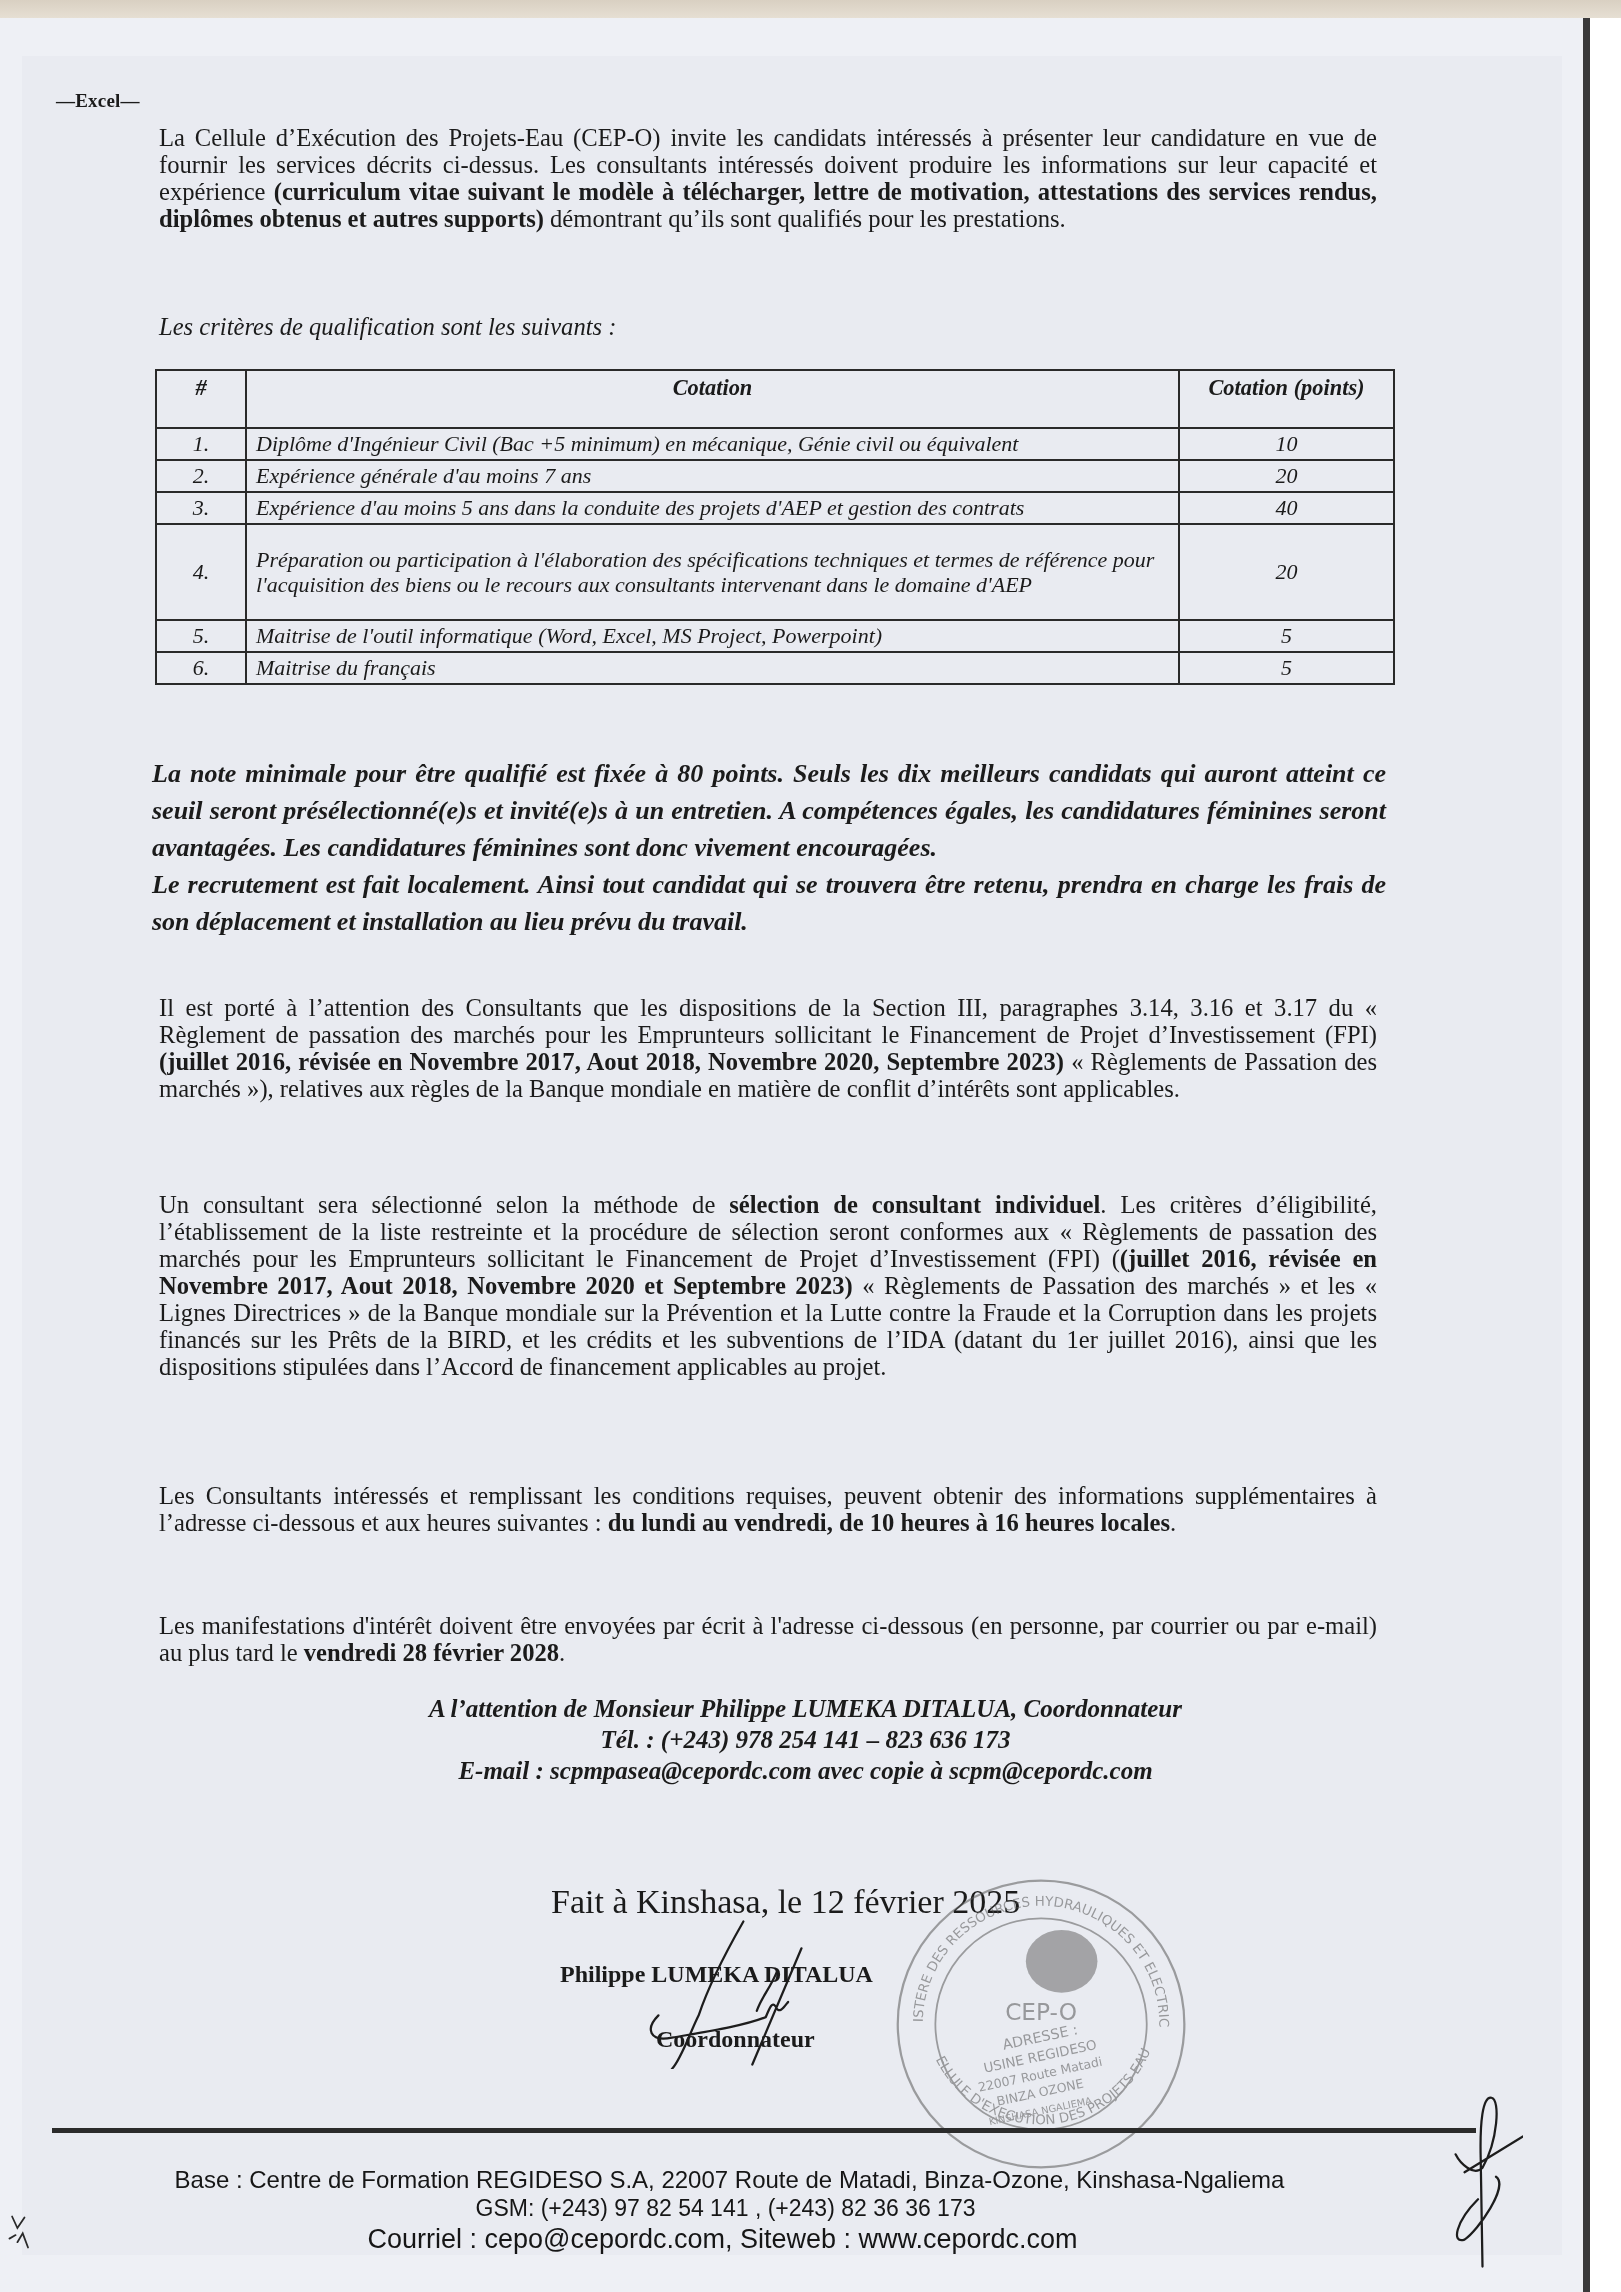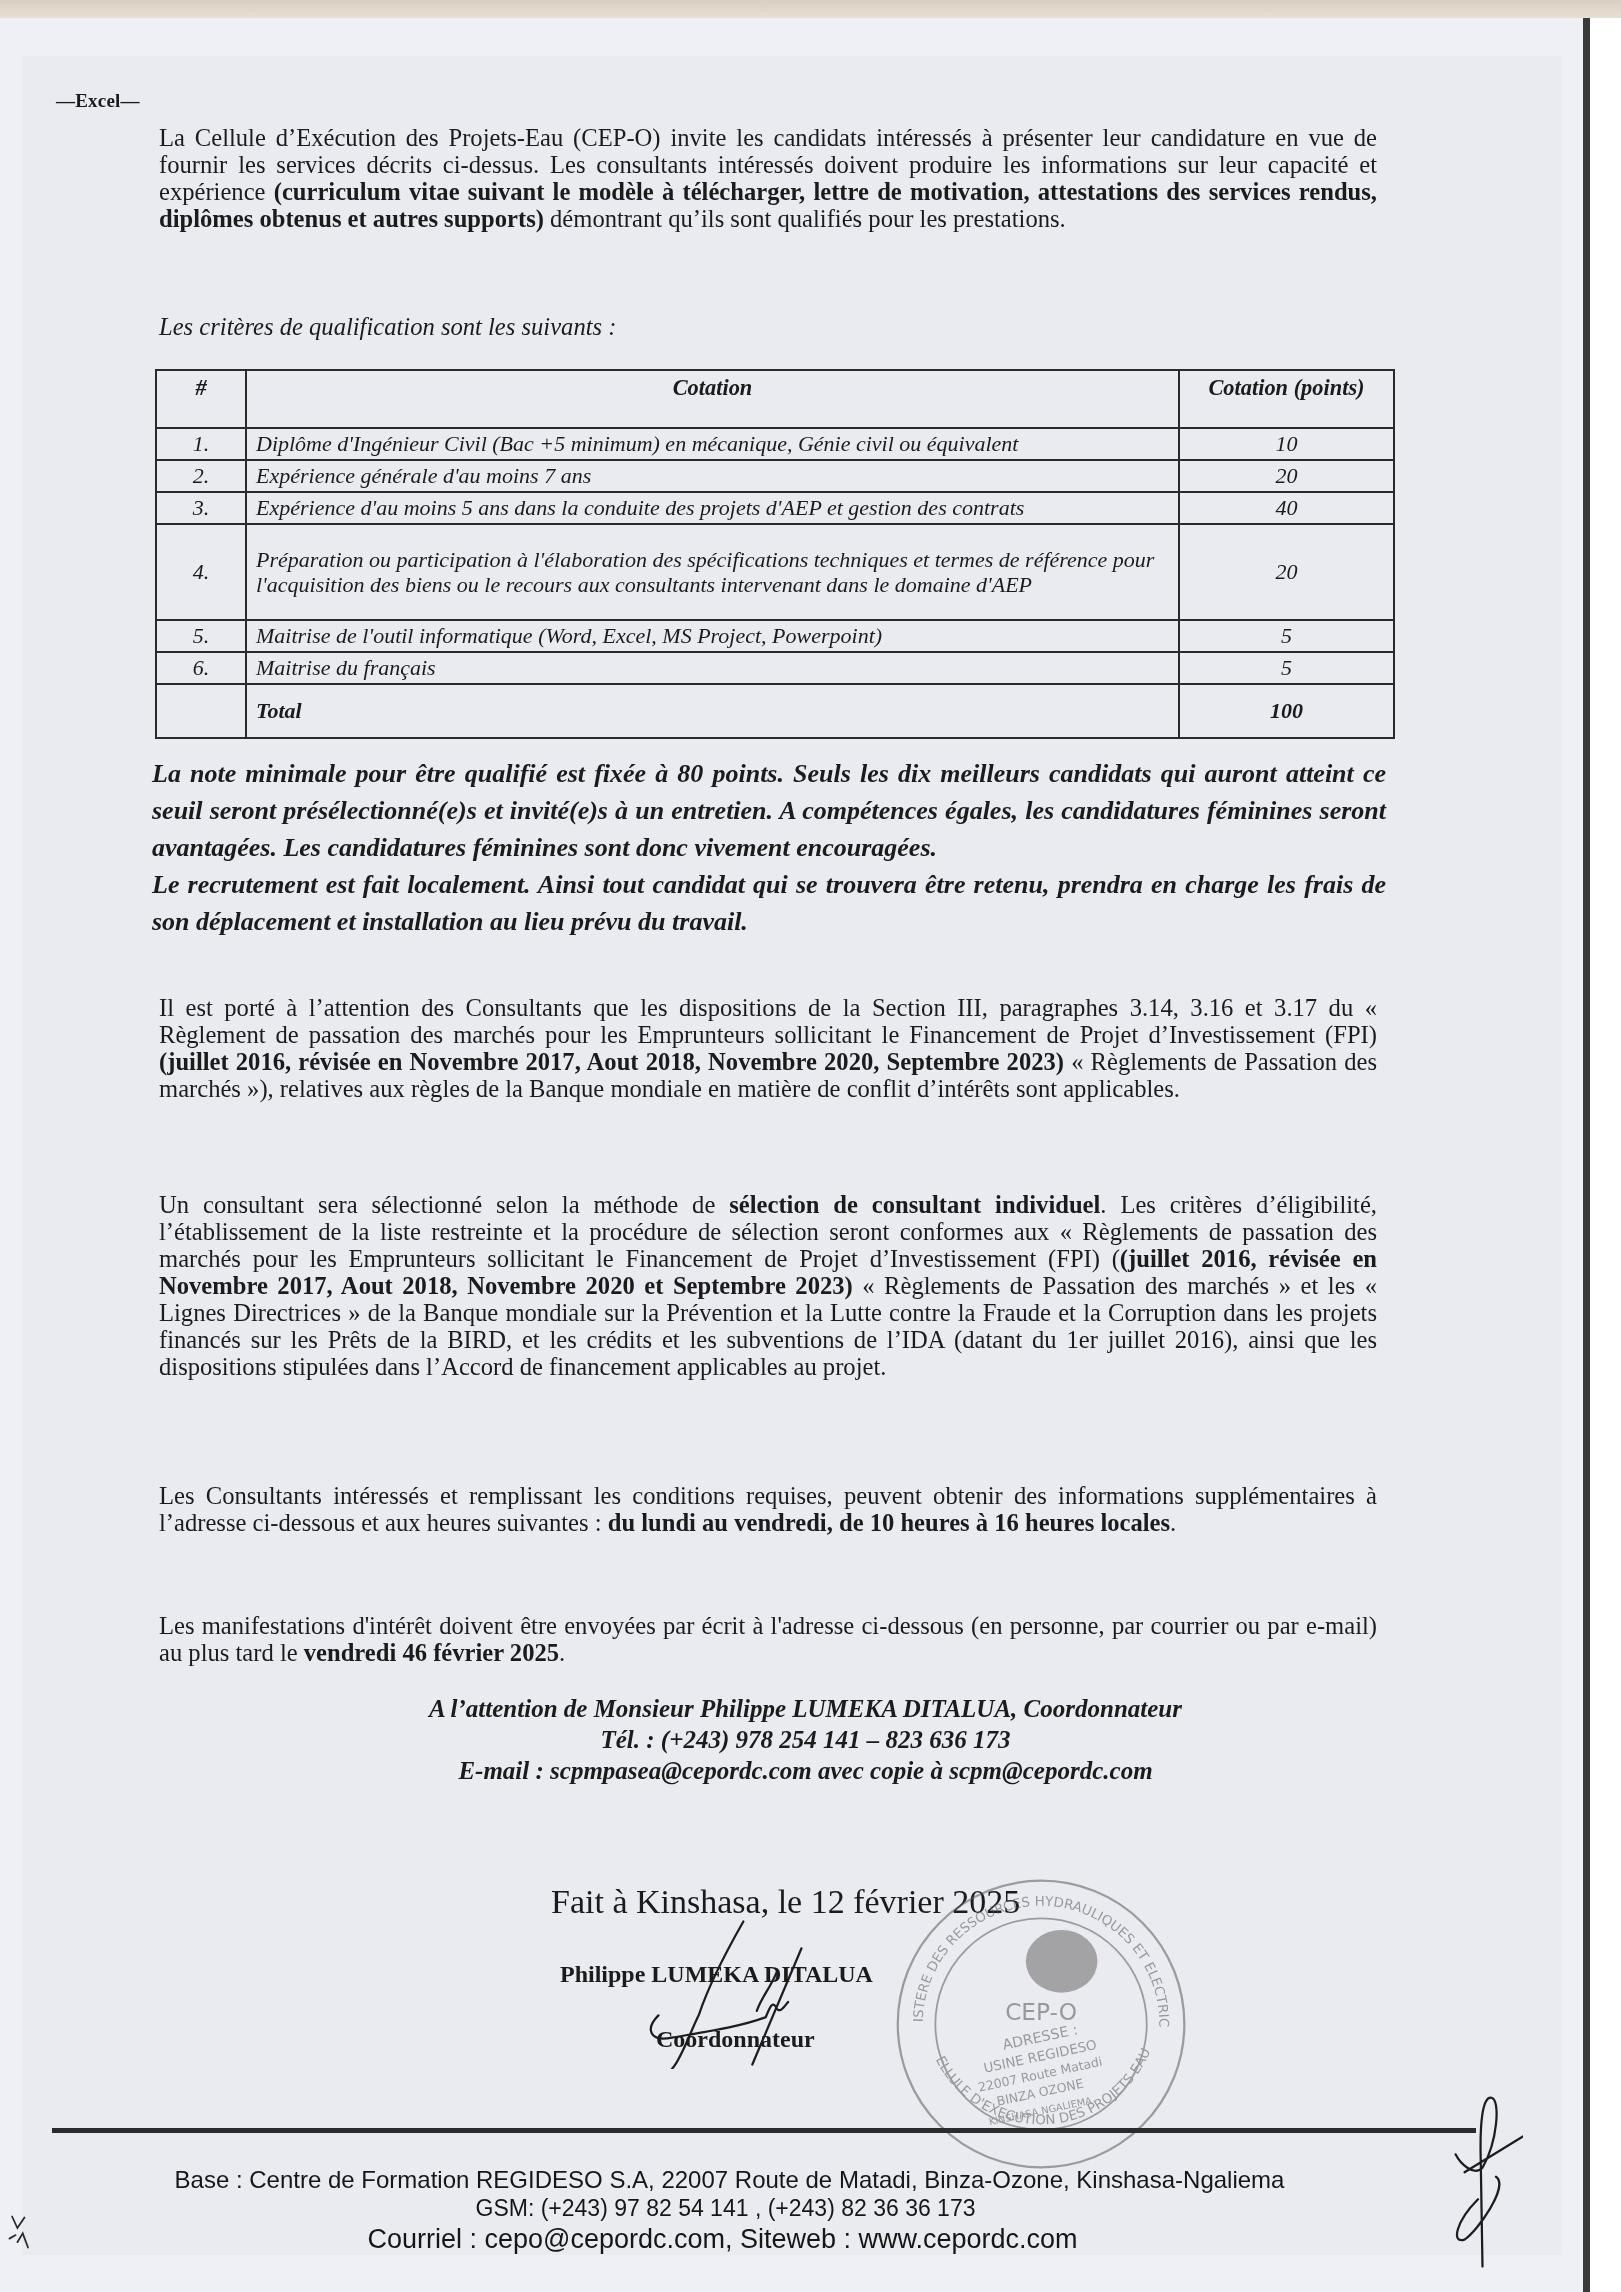--- a/index.html
+++ b/index.html
@@ -129,25 +129,20 @@
     <tr class="r5">
       <td class="num">5.</td>
       <td>Maitrise de l'outil informatique (Word, Excel, MS Project, Powerpoint)</td>
       <td class="pts">5</td>
     </tr>
     <tr class="r6">
       <td class="num">6.</td>
       <td>Maitrise du français</td>
       <td class="pts">5</td>
     </tr>
-    <tr class="rt">
-      <td class="num"></td>
-      <td>Total</td>
-      <td class="pts">100</td>
-    </tr>
   </tbody>
 </table>
 
 <div class="note">
   <p>La note minimale pour être qualifié est fixée à 80 points. Seuls les dix meilleurs candidats qui auront atteint ce seuil seront présélectionné(e)s et invité(e)s à un entretien. A compétences égales, les candidatures féminines seront avantagées. Les candidatures féminines sont donc vivement encouragées.</p>
   <p>Le recrutement est fait localement. Ainsi tout candidat qui se trouvera être retenu, prendra en charge les frais de son déplacement et installation au lieu prévu du travail.</p>
 </div>
 
 <div class="body-text p-fpi">
   <span>Il est porté à l’attention des Consultants que les dispositions de la Section III, paragraphes 3.14, 3.16 et 3.17 du « Règlement de passation des marchés pour les Emprunteurs sollicitant le Financement de Projet d’Investissement (FPI) </span><b>(juillet 2016, révisée en Novembre 2017, Aout 2018, Novembre 2020, Septembre 2023)</b><span> « Règlements de Passation des marchés »), relatives aux règles de la Banque mondiale en matière de conflit d’intérêts sont applicables.</span>
@@ -155,21 +150,21 @@
 
 <div class="body-text p-sel">
   <span>Un consultant sera sélectionné selon la méthode de </span><b>sélection de consultant individuel</b><span>. Les critères d’éligibilité, l’établissement de la liste restreinte et la procédure de sélection seront conformes aux « Règlements de passation des marchés pour les Emprunteurs sollicitant le Financement de Projet d’Investissement (FPI) (</span><b>(juillet 2016, révisée en Novembre 2017, Aout 2018, Novembre 2020 et Septembre 2023)</b><span> « Règlements de Passation des marchés » et les « Lignes Directrices » de la Banque mondiale sur la Prévention et la Lutte contre la Fraude et la Corruption dans les projets financés sur les Prêts de la BIRD, et les crédits et les subventions de l’IDA (datant du 1er juillet 2016), ainsi que les dispositions stipulées dans l’Accord de financement applicables au projet.</span>
 </div>
 
 <div class="body-text p-info">
   <span>Les Consultants intéressés et remplissant les conditions requises, peuvent obtenir des informations supplémentaires à l’adresse ci-dessous et aux heures suivantes : </span><b>du lundi au vendredi, de 10 heures à 16 heures locales</b><span>.</span>
 </div>
 
 <div class="body-text p-mani">
-  <span>Les manifestations d'intérêt doivent être envoyées par écrit à l'adresse ci-dessous (en personne, par courrier ou par e-mail) au plus tard le </span><b>vendredi 46 février 2025</b><span>.</span>
+  <span>Les manifestations d'intérêt doivent être envoyées par écrit à l'adresse ci-dessous (en personne, par courrier ou par e-mail) au plus tard le </span><b>vendredi 28 février 2028</b><span>.</span>
 </div>
 
 <div class="address">
   <div>A l’attention de Monsieur Philippe LUMEKA DITALUA, Coordonnateur</div>
   <div>Tél. : (+243) 978 254 141 – 823 636 173</div>
   <div>E-mail : scpmpasea@cepordc.com avec copie à scpm@cepordc.com</div>
 </div>
 
 <div class="fait">Fait à Kinshasa, le 12 février 2025</div>
 <div class="sig-name">Philippe LUMEKA DITALUA</div>

